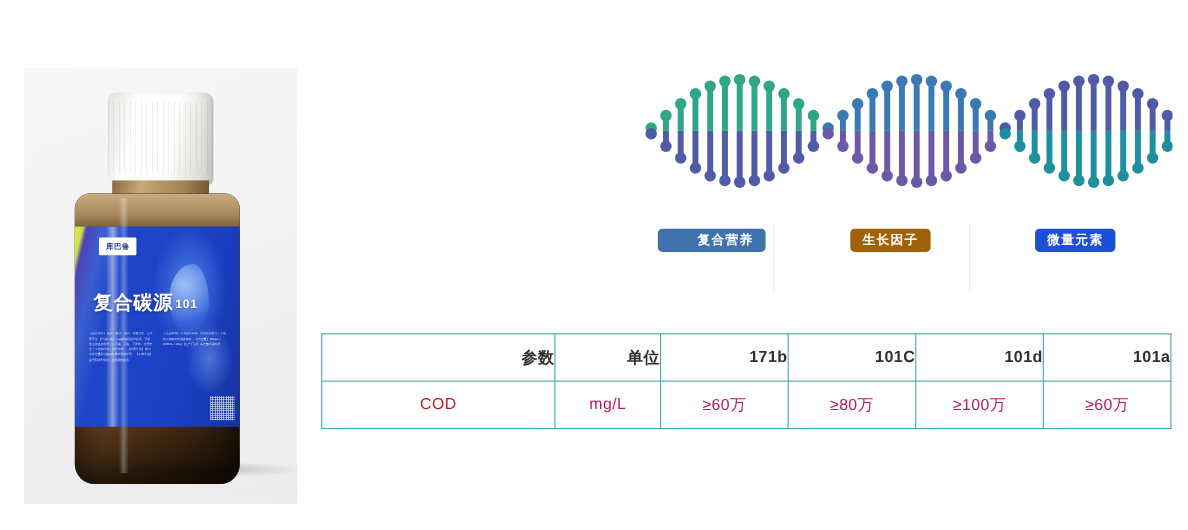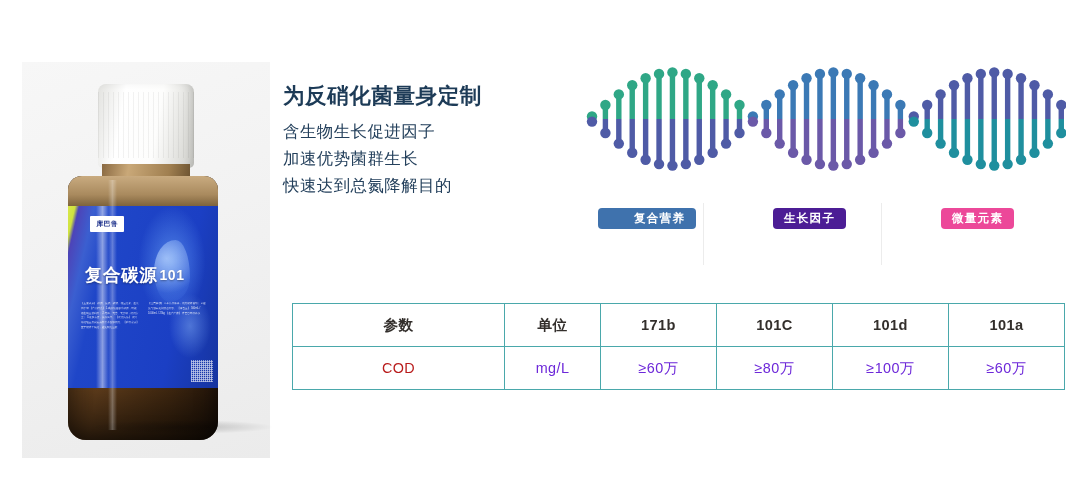--- a/index.html
+++ b/index.html
@@ -128,21 +128,21 @@
     left: 17px;
     top: 57px;
     color: #ffffff;
     font-size: 17.5px;
     font-weight: bold;
     letter-spacing: .6px;
     text-shadow: 0 1px 2px rgba(0,0,0,.35);
     white-space: nowrap;
   }
   .label-title .sku {
-    font-size: 14px;
+    font-size: 11px;
     letter-spacing: .6px;
     margin-left: 2px;
     vertical-align: 1px;
   }
   .label-fine {
     position: absolute;
     top: 96px;
     width: 58px;
     font-size: 2.6px;
     line-height: 1.85;
@@ -261,29 +261,30 @@
     width: 773px;
     border-collapse: collapse;
     table-layout: fixed;
   }
   #spec-table td, #spec-table th {
     border: 1px solid #4aa8ab;
     height: 42px;
     text-align: center;
     vertical-align: middle;
     background: #ffffff;
-    color: #6d28d9;
+    color: #be185d;
     font-size: 14.4px;
     padding: 0;
     letter-spacing: .4px;
   }
   #spec-table thead th {
     font-weight: bold;
     color: #332f2c;
     font-size: 14.6px;
+    text-align: right;
   }
   #spec-table tbody td:first-child { color: #b91c1c; }
   #spec-table col.c-param { width: 212px; }
   #spec-table col.c-unit  { width: 96px; }
   #spec-table col.c-val   { width: 116px; }
   .muted-dash { color: #8d8b88; letter-spacing: 0; }
 </style>
 </head>
 <body>
 
@@ -325,26 +326,20 @@
 库巴鲁环保科技</div>
           <div class="qr"></div>
         </div>
         <div class="jar-bottom-shadow"></div>
       </div>
       <div class="bottle-gloss"></div>
       <div class="bottle-shadow"></div>
     </div>
   </div>
 
-  <div id="copy">
-    <h1>为反硝化菌量身定制</h1>
-    <div class="line">含生物生长促进因子</div>
-    <div class="line">加速优势菌群生长</div>
-    <div class="line">快速达到总氮降解目的</div>
-  </div>
 
   <div id="helix-block">
     <svg id="helix" viewBox="0 0 480 122">
         <rect x="3.3" y="61" width="5.4" height="2.6" fill="#4f5ba6"></rect>
         <rect x="3.3" y="58.4" width="5.4" height="2.6" fill="#2fa786"></rect>
         <circle cx="6" cy="58.4" r="5.2" fill="#2fa786"></circle>
         <circle cx="6" cy="63.6" r="5.2" fill="#4f5ba6"></circle>
         <rect x="16.707821229050282" y="61" width="5.4" height="13.988037984510912" fill="#4f5ba6"></rect>
         <rect x="16.707821229050282" y="47.01196201548909" width="5.4" height="13.988037984510912" fill="#2fa786"></rect>
         <circle cx="19.40782122905028" cy="47.01196201548909" r="5.2" fill="#2fa786"></circle>
@@ -485,22 +480,22 @@
         <rect x="472.57374301675986" y="47.011962015489075" width="5.4" height="13.988037984510925" fill="#4f5ba6"></rect>
         <circle cx="475.27374301675985" cy="47.011962015489075" r="5.2" fill="#4f5ba6"></circle>
         <circle cx="475.27374301675985" cy="74.98803798451092" r="5.2" fill="#1f8f9e"></circle>
       </svg>
   </div>
 
   <div id="badges">
     <div class="divider d1"></div>
     <div class="divider d2"></div>
     <div class="badge b1" style="background: rgb(63, 114, 173);">复合营养</div>
-    <div class="badge b2" style="background: #4c1d95;">生长因子</div>
-    <div class="badge b3" style="background: #ec4899;">微量元素</div>
+    <div class="badge b2" style="background: #a16207;">生长因子</div>
+    <div class="badge b3" style="background: #1d4ed8;">微量元素</div>
   </div>
 
   <table id="spec-table">
     <colgroup>
       <col class="c-param">
         <col class="c-unit">
       <col class="c-val">
         <col class="c-val">
         <col class="c-val">
         <col class="c-val">

